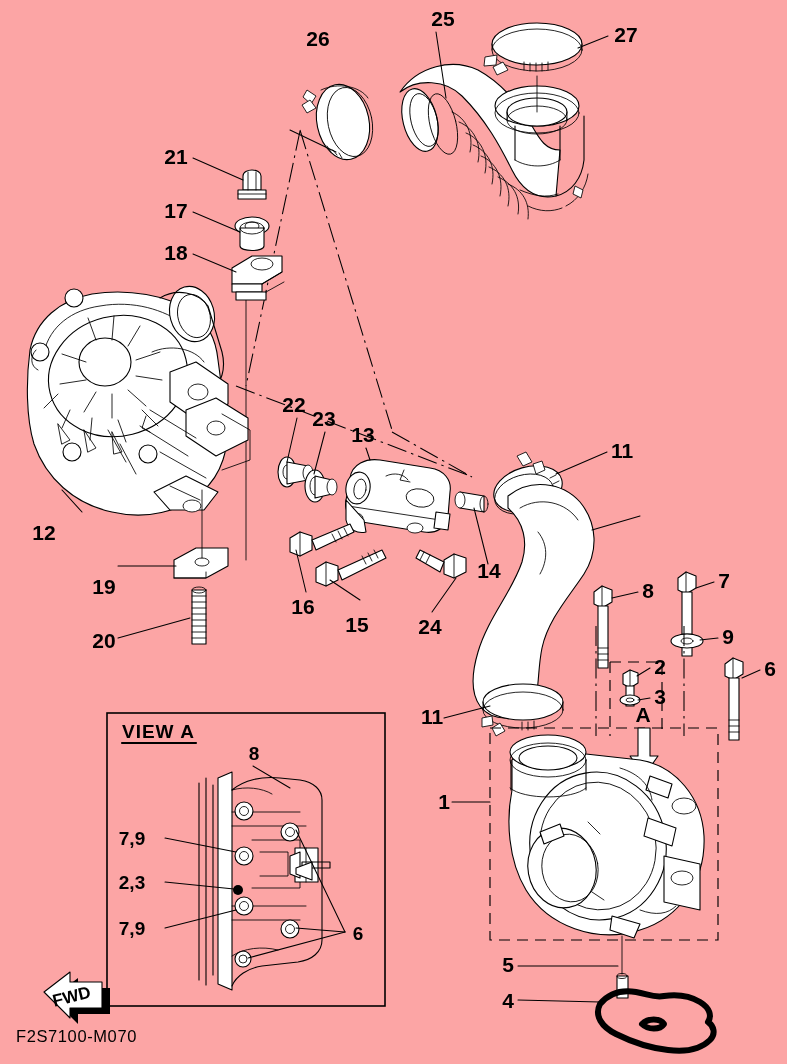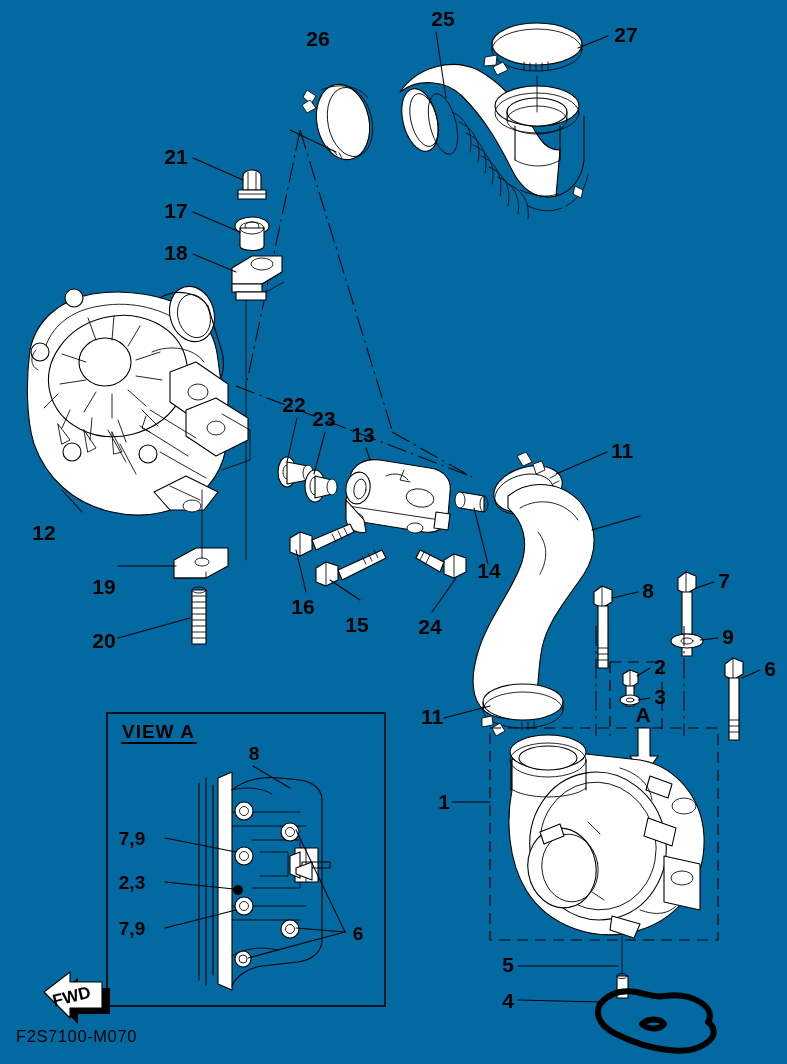--- a/index.html
+++ b/index.html
@@ -1,17 +1,17 @@
 <!DOCTYPE html>
 <html><head>
 <meta charset="utf-8">
 <style>
   html,body{margin:0;padding:0;background:#ffffff;}
   body{width:787px;height:1064px;font-family:"Liberation Sans",sans-serif;}
-  #sheet{position:relative;width:787px;height:1064px;background:#0369a1;overflow:hidden;}
+  #sheet{position:relative;width:787px;height:1064px;background:#fca5a5;overflow:hidden;}
   svg{display:block;}
   .ln{fill:none;stroke:#000;stroke-width:1.1;stroke-linecap:round;stroke-linejoin:round;}
   .ln-thin{fill:none;stroke:#000;stroke-width:0.85;stroke-linecap:round;stroke-linejoin:round;}
   .ln-hv{fill:none;stroke:#000;stroke-width:2.1;stroke-linecap:round;stroke-linejoin:round;}
   .ln-gasket{fill:none;stroke:#000;stroke-width:6;stroke-linecap:round;stroke-linejoin:round;}
   .leader{fill:none;stroke:#000;stroke-width:1.05;stroke-linecap:round;}
   .dash{fill:none;stroke:#000;stroke-width:1.15;stroke-dasharray:11 7;stroke-linecap:butt;}
   .dashdot{fill:none;stroke:#000;stroke-width:1.05;stroke-dasharray:20 5 2.5 5;stroke-linecap:butt;}
   .wht{fill:#fff;stroke:#000;stroke-width:1.1;stroke-linejoin:round;}
   .wht-thin{fill:#fff;stroke:#000;stroke-width:0.85;stroke-linejoin:round;}

